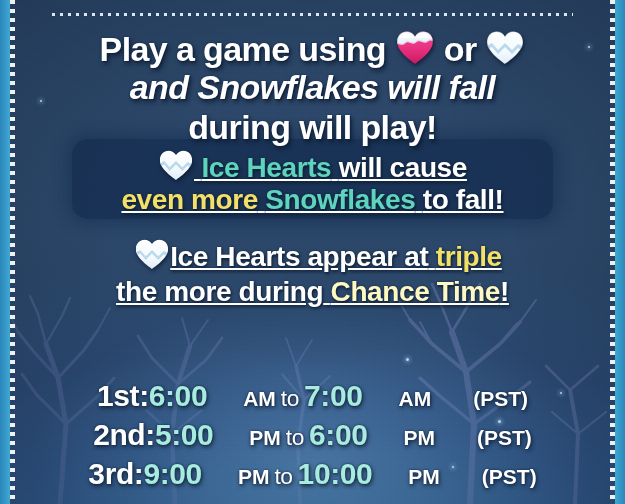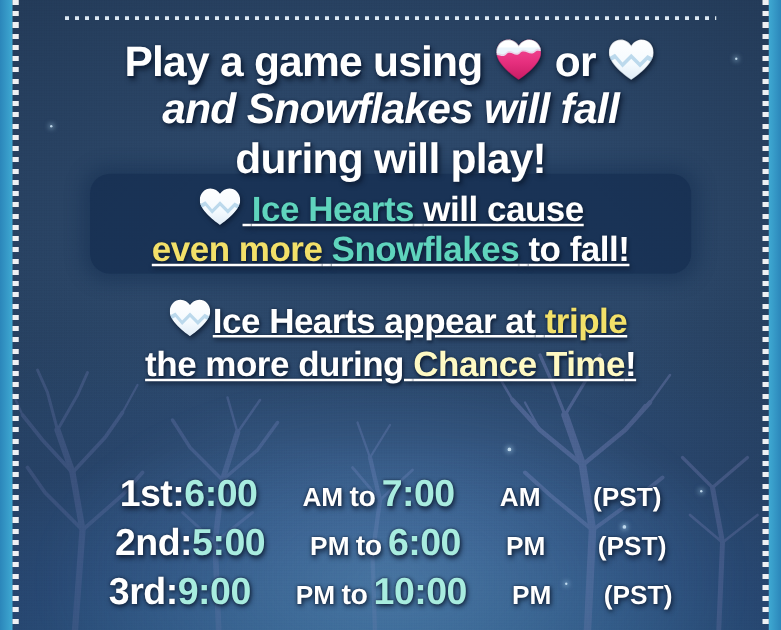--- a/index.html
+++ b/index.html
@@ -148,21 +148,21 @@
       1px 2px 4px rgba(10,22,42,.85);
   }
 
   .teal  { color: #5fd4bd; }
   .mint  { color: #a8ecdf; }
   .yellow{ color: #f2e069; }
   .pink  { color: #fef9c3; }
   .white { color: #ffffff; }
 
   .sm { font-size: 0.70em; font-weight: 700; letter-spacing: 0; margin-left: 36px; }
-  .tosep { font-size: 0.76em; font-weight: 700; padding: 0 5px; }
+  .tosep { font-size: 0.76em; font-weight: 400; padding: 0 5px; }
 
   
   .panel {
     position: absolute;
     left: 72px;
     right: 72px;
     top: 139px;
     height: 80px;
     border-radius: 16px;
     background: rgba(14,39,75,0.62);

